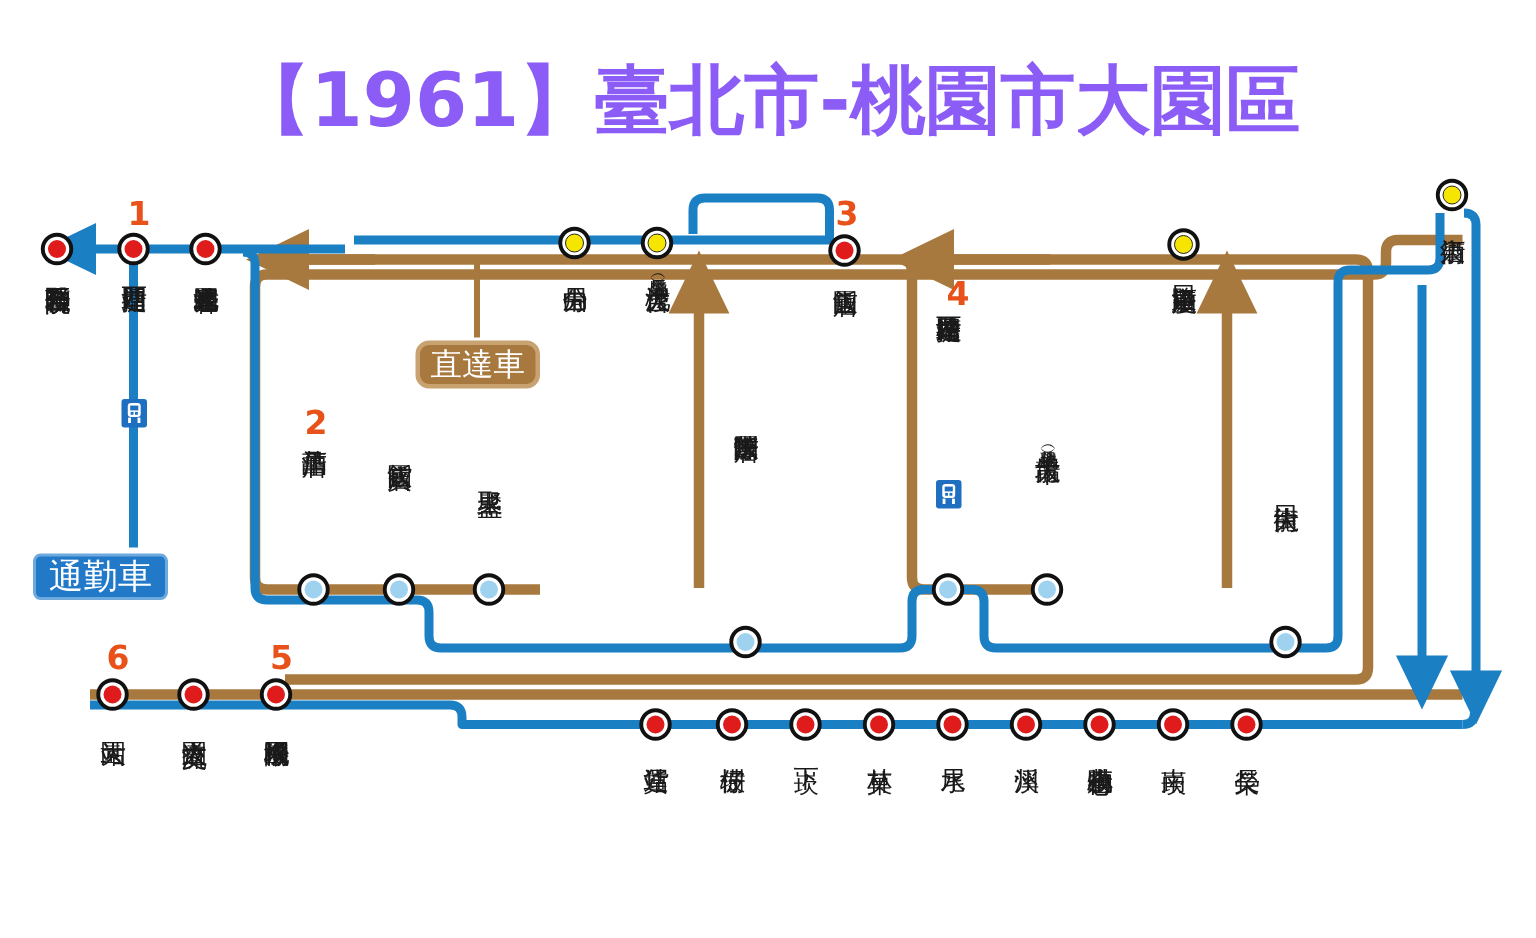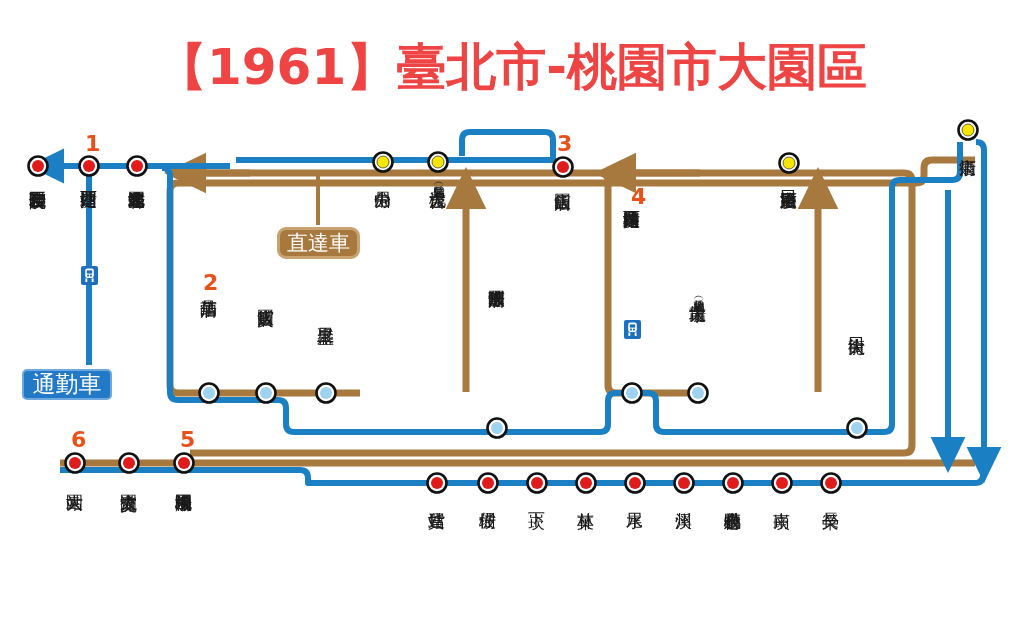--- a/index.html
+++ b/index.html
@@ -10,21 +10,21 @@
     overflow:hidden;
   }
   #map-root{position:relative;width:1024px;height:625px;}
   svg#route-svg{position:absolute;left:0;top:0;width:1024px;height:625px;}
 
   
   .title{
     position:absolute;left:0;top:34px;width:1024px;
     text-align:center;
     font-size:50px;font-weight:bold;letter-spacing:0px;
-    color:#ef4444;
+    color:#8b5cf6;
     white-space:nowrap;
     font-family:"DejaVu Sans","Liberation Sans",sans-serif;
   }
 
   
   .vlabel{
     position:absolute;
     writing-mode:vertical-rl;
     text-orientation:upright;
     font-size:17px;

